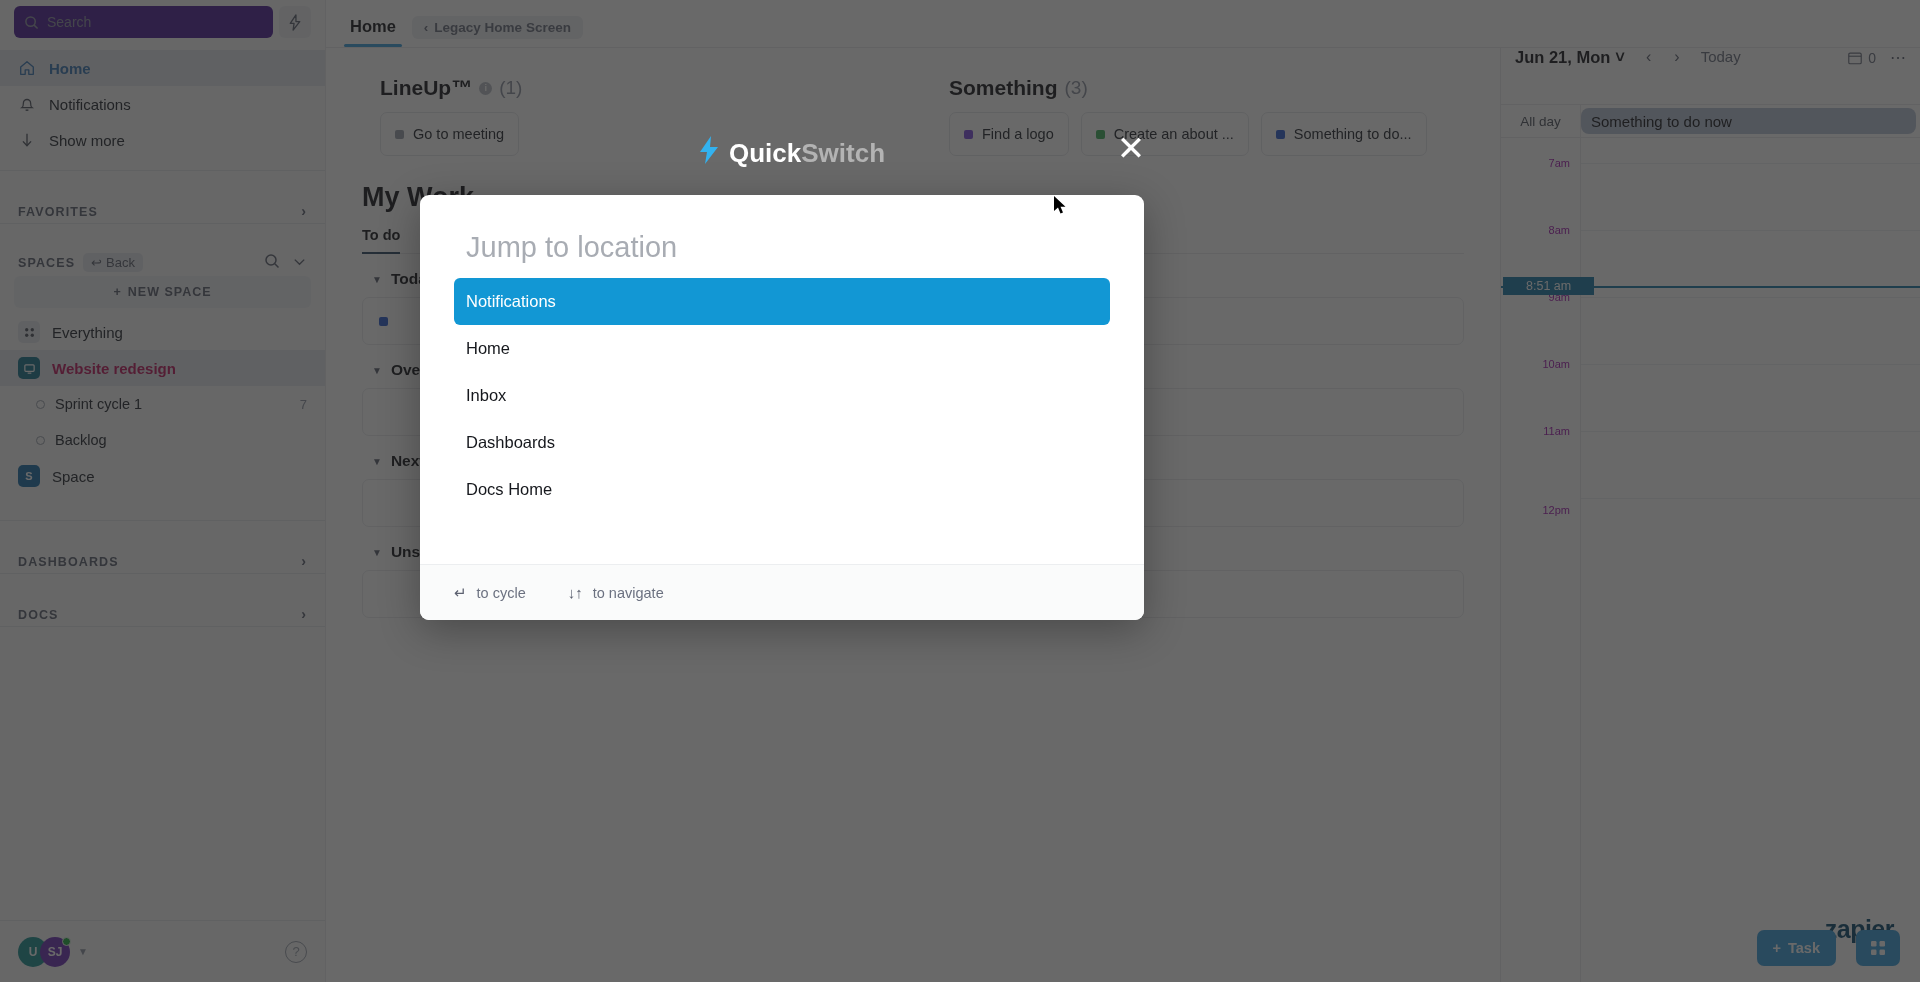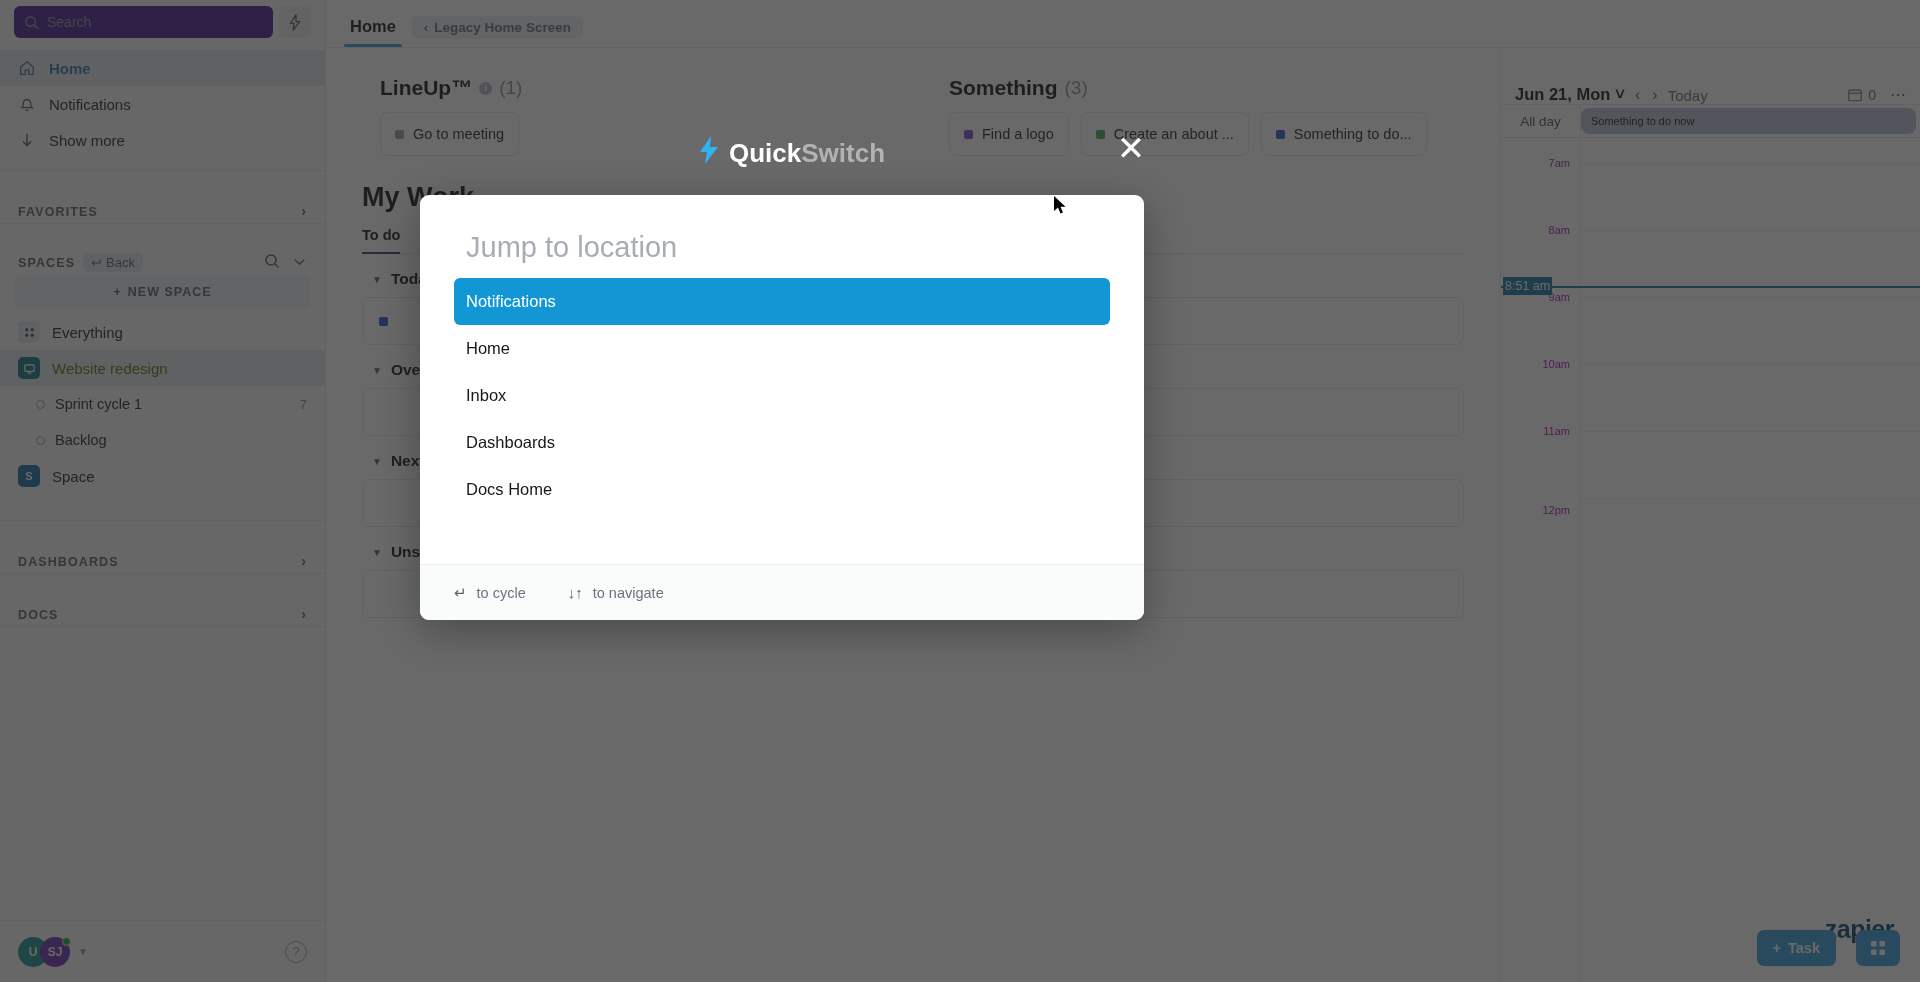--- a/index.html
+++ b/index.html
@@ -66,21 +66,21 @@
 
   .new-space {
     margin: 4px 14px 6px 14px; height:32px; border-radius:6px;
     background:#edeff2; color:#5c6170; font-size:12.5px; font-weight:700; letter-spacing:1px;
     display:flex; align-items:center; justify-content:center; gap:6px; cursor:pointer;
   }
   .space-row {
     height:36px; display:flex; align-items:center; gap:12px; padding:0 18px;
     font-size:15px; color:#24282f; cursor:pointer;
   }
-  .space-row.active { background:#e3e7ec; color:#4d7c0f; font-weight:400; }
+  .space-row.active { background:#e3e7ec; color:#be185d; font-weight:700; }
   .sq { width:22px; height:22px; border-radius:5px; display:flex; align-items:center;
         justify-content:center; font-size:11px; font-weight:700; color:#fff; flex:0 0 22px; }
   .sq.grid { background:#e4e7eb; color:#4e535e; }
   .list-row {
     height:36px; display:flex; align-items:center; gap:10px; padding:0 18px 0 36px;
     font-size:14.5px; color:#24282f; cursor:pointer; justify-content:space-between;
   }
   .list-row .lr-left { display:flex; align-items:center; gap:10px; }
   .dotc { width:9px; height:9px; border-radius:50%; border:1.5px solid #9aa0ab; }
   .lr-count { font-size:13px; color:#8d93a1; }
@@ -145,39 +145,39 @@
               color:#16181d; padding-left:10px; cursor:pointer; }
   .tri { font-size:10px; color:#5c6170; }
   .sec-box { margin-top:9px; border:1px solid #e8eaed; border-radius:7px;
              height:48px; display:flex; align-items:center; padding:0 16px; gap:10px;
              font-size:14.5px; color:#24282f; }
   .sec-box.empty { justify-content:center; color:#8d93a1; font-size:14px; }
 
   
   .calendar { width:420px; flex:0 0 420px; border-left:1px solid #e8eaed;
               display:flex; flex-direction:column; }
-  .cal-top { height:56px; display:flex; align-items:flex-end; gap:8px; padding:0 14px; }
+  .cal-top { height:56px; display:flex; align-items:flex-start; gap:19px; padding:0 14px; }
   .cal-date { font-size:16.5px; font-weight:600; color:#16181d; display:flex; align-items:center; gap:5px; cursor:pointer; }
   .cal-nav { color:#5c6170; font-size:16px; cursor:pointer; padding:0 2px; }
   .cal-today { font-size:15px; color:#6b7180; cursor:pointer; }
   .cal-right { margin-left:auto; display:flex; align-items:center; gap:14px; color:#5c6170; }
   .cal-badge { display:flex; align-items:center; gap:5px; font-size:14px; color:#6b7180; }
   .allday-row { display:flex; border-top:1px solid #e8eaed; border-bottom:1px solid #e8eaed; height:34px; }
   .allday-lbl { width:80px; flex:0 0 80px; display:flex; align-items:center; justify-content:center;
                 font-size:13.5px; color:#4e535e; border-right:1px solid #e8eaed; }
   .allday-ev { flex:1; margin:3px 4px 3px 0; background:#b9c3d6; border-radius:8px;
-               display:flex; align-items:center; padding:0 10px; font-size:11px; color:#16181d; }
+               display:flex; align-items:center; padding:0 10px; font-size:15px; color:#16181d; }
   .cal-body { flex:1; display:flex; position:relative; overflow:hidden; }
   .cal-hours { width:80px; flex:0 0 80px; border-right:1px solid #e8eaed; position:relative; }
   .hr-lbl { position:absolute; right:10px; font-size:11px; color:#a21caf; transform:translateY(-50%); }
   .cal-grid { flex:1; position:relative; }
   .hr-line { position:absolute; left:0; right:0; height:1px; background:#edeff1; }
   .nowline { position:absolute; left:-80px; right:0; height:2px; background:#1b7aa8; }
   .nowbadge { position:absolute; left:-78px; transform:translateY(-50%);
-              background:#1b7aa8; color:#fff; font-size:12.5px; border-radius:0; padding:2px 2px; }
+              background:#1b7aa8; color:#fff; font-size:12.5px; border-radius:0; padding:2px 23px; }
   .zapier { position:absolute; right:26px; bottom:38px; font-size:25px; font-weight:700;
             color:#0c4a6e; letter-spacing:-0.5px; }
   .task-fab { position:absolute; right:84px; bottom:16px; background:#3a9fdc; color:#fff;
               border-radius:7px; height:36px; padding:0 16px; display:flex; align-items:center;
               gap:7px; font-size:14.5px; font-weight:600; cursor:pointer; }
   .grid-fab { position:absolute; right:20px; bottom:16px; background:#3a9fdc; color:#fff;
               border-radius:7px; width:44px; height:36px; display:flex; align-items:center;
               justify-content:center; cursor:pointer; }
 
   

